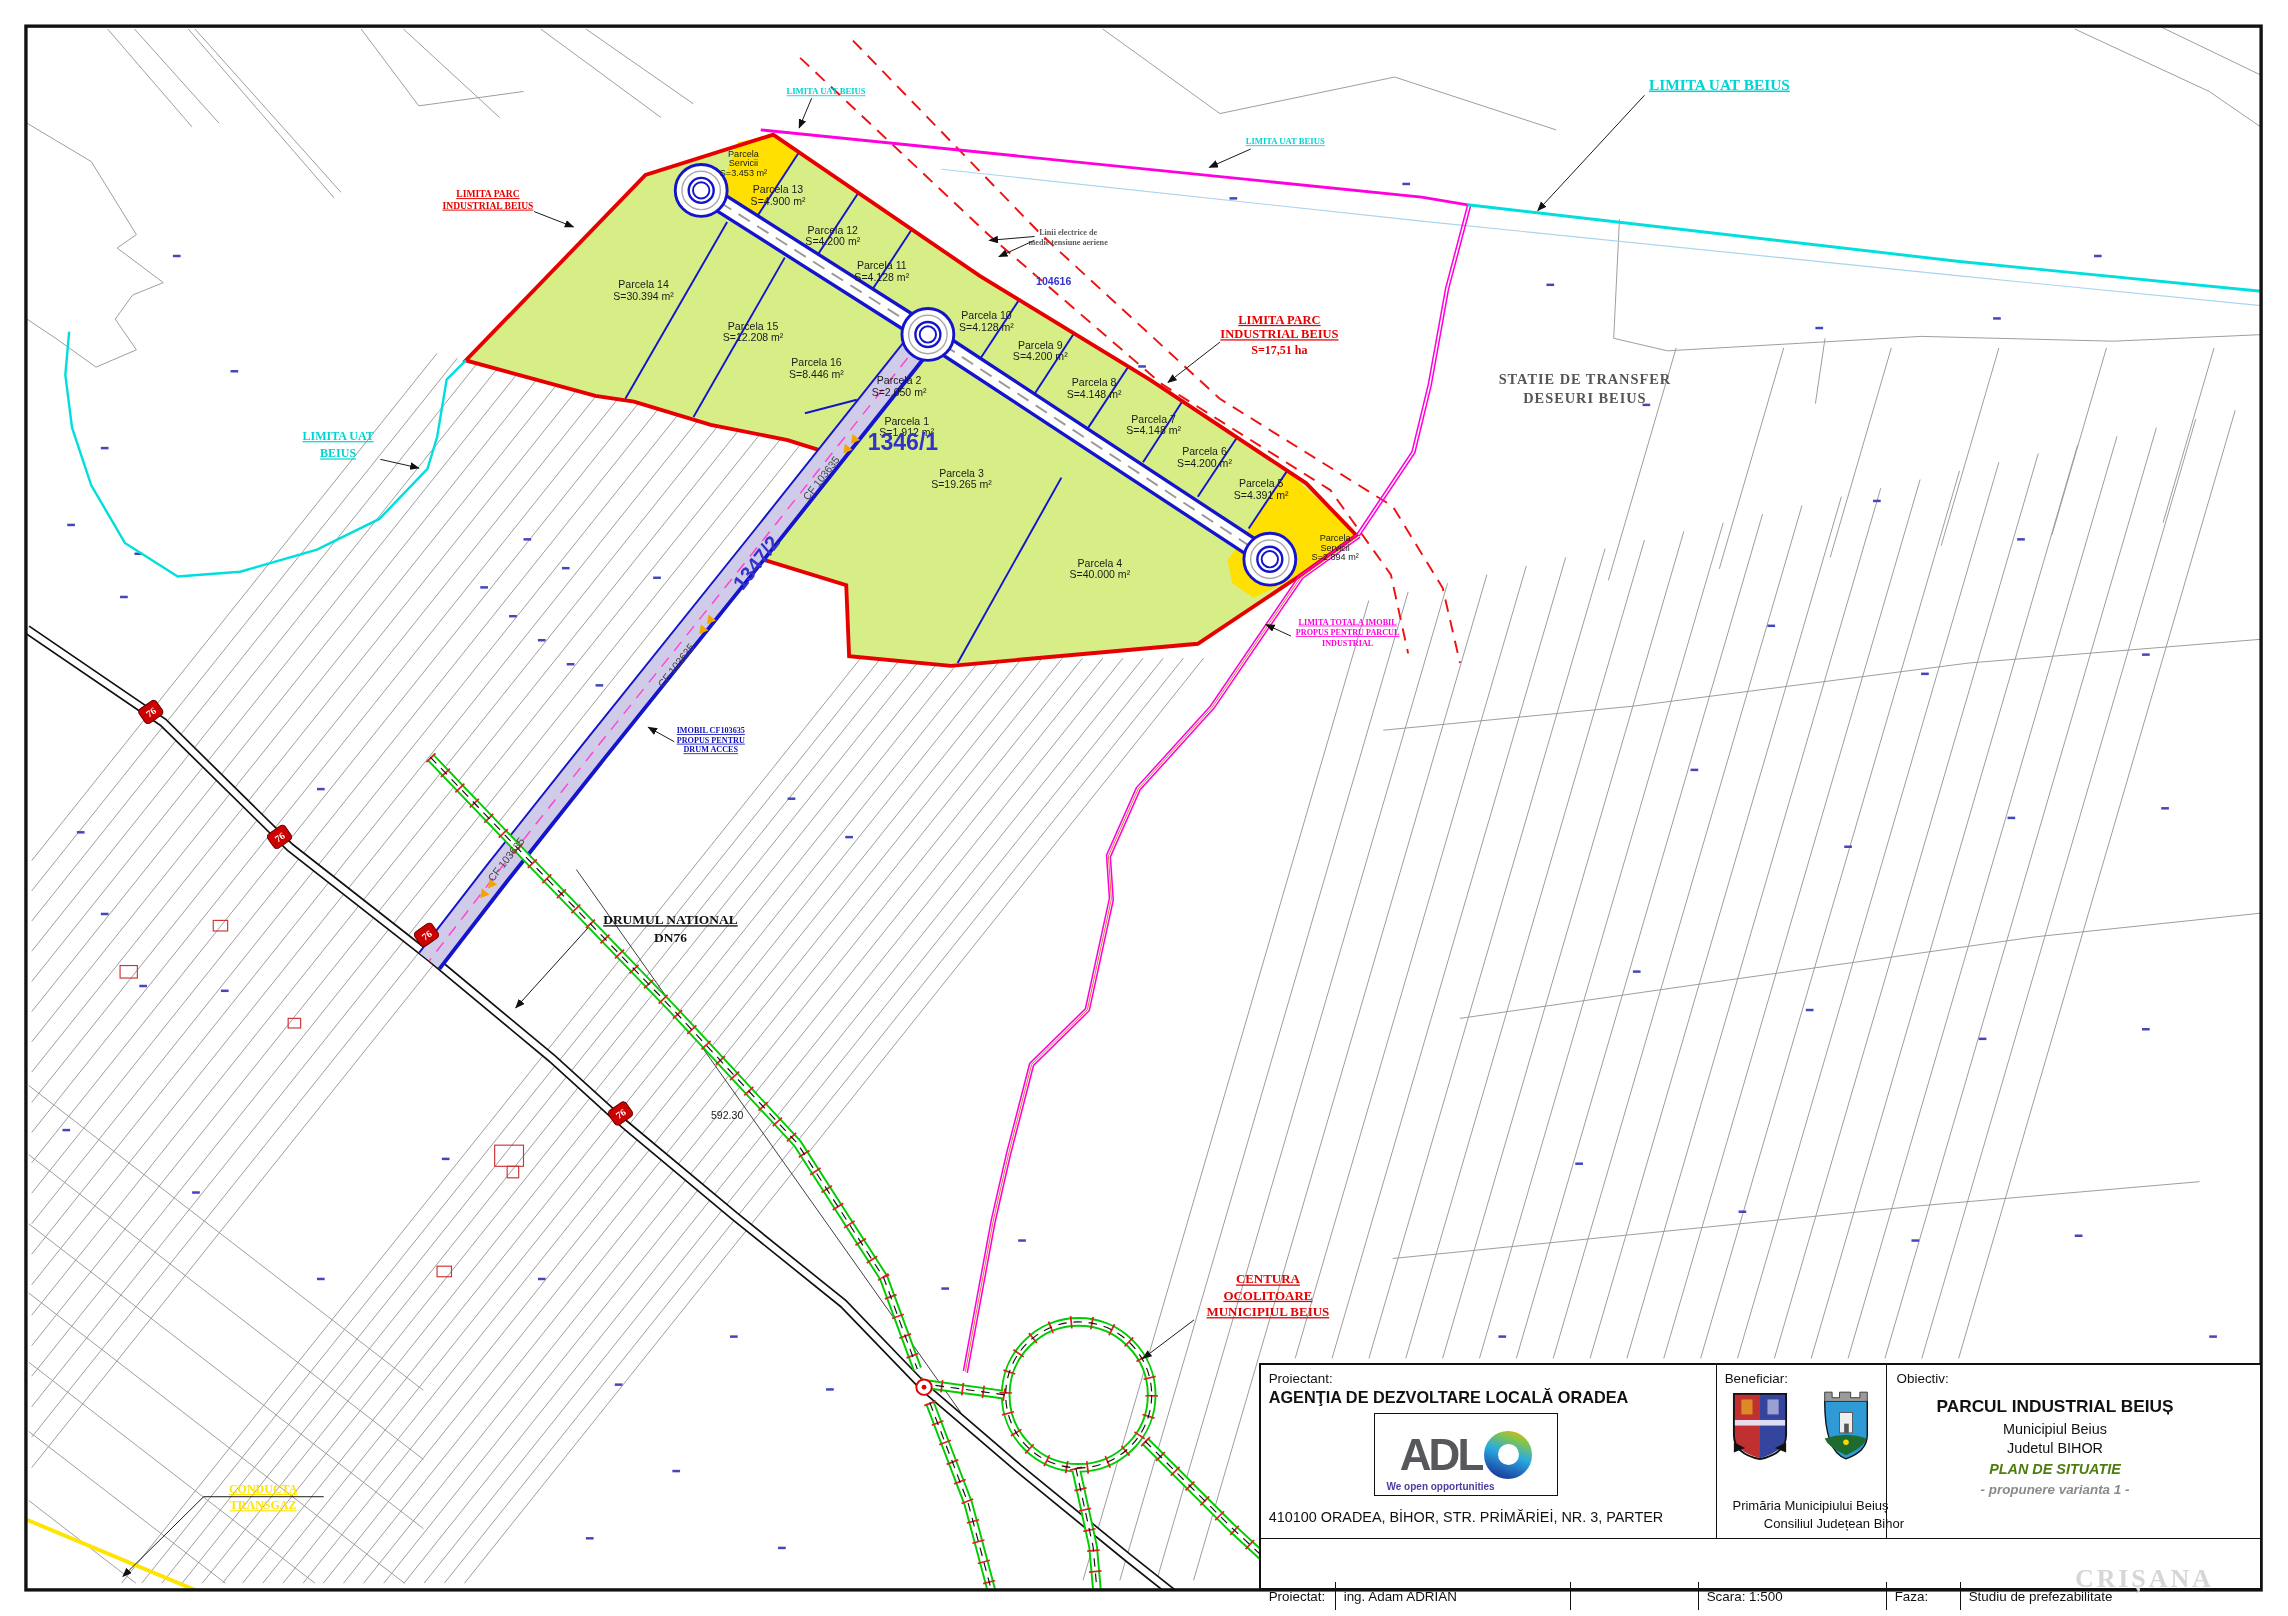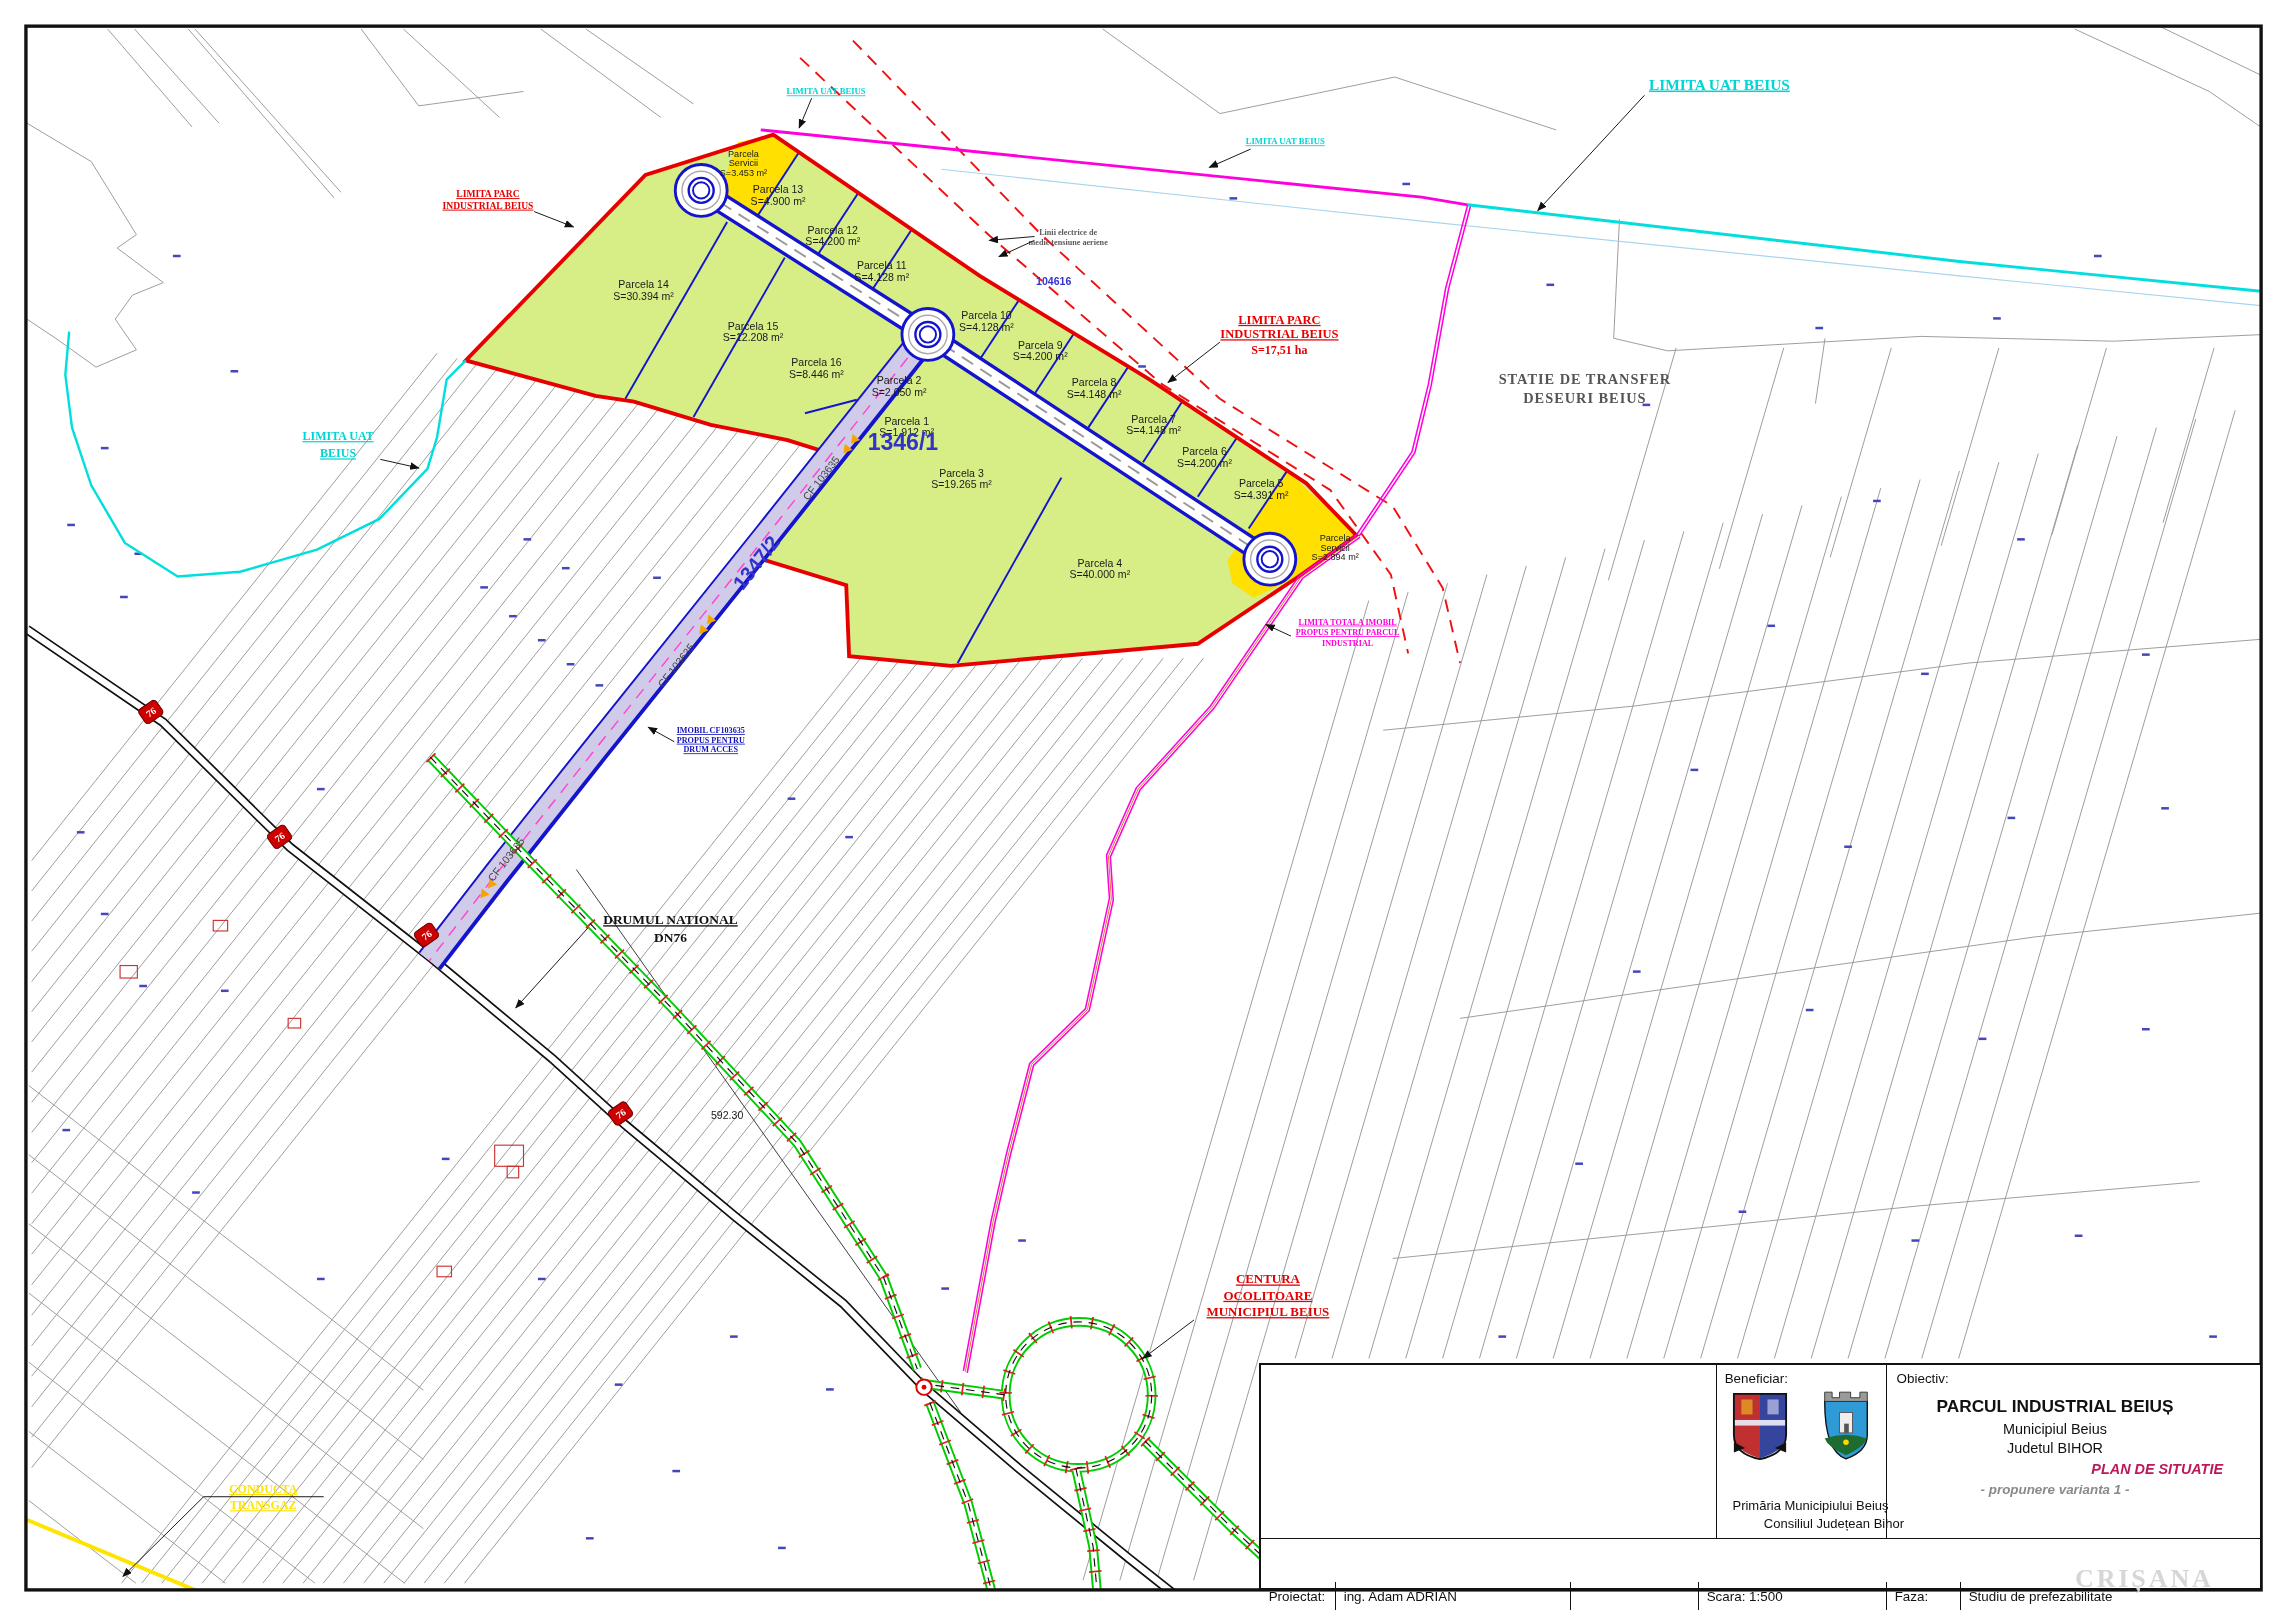--- a/index.html
+++ b/index.html
@@ -473,20 +473,32 @@
       <path class="ldr" d="M612,966 L537,1049"></path>
     </g>
   </g>
 
   <rect x="27" y="27" width="2327" height="1628" fill="none" stroke="#111" stroke-width="3.5"></rect>
 </svg>
 
 
 <div class="tb">
 
+  <div class="sec" style="left:0;width:437px;">
+    <div class="lbl" style="left:7.7px;top:5.8px;">Proiectant:</div>
+    <div class="lbl" style="left:7.7px;top:23px;font-weight:bold;font-size:16.3px;white-space:nowrap;">AGENŢIA DE DEZVOLTARE LOCALĂ ORADEA</div>
+    <div class="logo">
+      <span class="adl">ADL</span>
+      <span class="globe">
+            <i></i>
+          </span>
+      <span class="tag">We open opportunities</span>
+    </div>
+    <div class="lbl" style="left:7.7px;top:144px;font-size:14.4px;white-space:nowrap;">410100 ORADEA, BİHOR, STR. PRİMĂRİEİ, NR. 3, PARTER</div>
+  </div>
 
   <div class="sec" style="left:437px;width:188px;border-left:1.9px solid #111;margin-left:18px;">
     <div class="lbl" style="left:7.7px;top:5.8px;">Beneficiar:</div>
     <svg width="56" height="69" style="position:absolute;left:15.4px;top:27px;" viewBox="0 0 60 74">
       <path d="M2,2 H30 V71 Q2,63 2,46 Z" fill="#c03030"></path>
       <path d="M30,2 H58 V46 Q58,63 30,71 Z" fill="#35459e"></path>
       <rect x="2" y="30" width="56" height="6" fill="#eef" opacity="0.9"></rect>
       <path d="M2,54 L14,60 L2,65 Z" fill="#111"></path>
           <path d="M58,54 L46,60 L58,65 Z" fill="#111"></path>
       <rect x="10" y="8" width="12" height="16" fill="#e8b21f" opacity="0.7"></rect>
@@ -503,21 +515,21 @@
     </svg>
     <div class="lbl" style="left:0;top:133px;width:100%;text-align:center;font-size:13px;">Primăria Municipiului Beiuș</div>
     <div class="lbl" style="left:0;top:151px;width:100%;text-align:right;font-size:13px;">Consiliul Județean Bihor</div>
   </div>
 
   <div class="sec" style="left:625px;width:337px;border-left:1.9px solid #111;">
     <div class="lbl" style="left:9.6px;top:5.8px;">Obiectiv:</div>
     <div class="lbl" style="left:0;top:31px;width:100%;text-align:center;font-weight:bold;font-size:17.3px;">PARCUL INDUSTRIAL BEIUȘ</div>
     <div class="lbl" style="left:0;top:56px;width:100%;text-align:center;font-size:14.4px;">Municipiul Beius</div>
     <div class="lbl" style="left:0;top:75px;width:100%;text-align:center;font-size:14.4px;">Judetul BIHOR</div>
-    <div class="lbl" style="left:0;top:96px;width:100%;text-align:right;font-size:14.4px;font-weight:bold;font-style:italic;color:#be185d;">PLAN DE SITUATIE</div>
+    <div class="lbl" style="left:0;top:96px;width:100%;text-align:center;font-size:14.4px;font-weight:bold;font-style:italic;color:#4d7c0f;">PLAN DE SITUATIE</div>
     <div class="lbl" style="left:0;top:117px;width:100%;text-align:center;font-size:13.4px;font-weight:bold;font-style:italic;color:#8a8a8a;">- propunere varianta 1 -</div>
   </div>
 
   <div class="rows">
     <div class="row" style="top:0;height:28px;">
       <div class="cell" style="left:0;width:74px;">Proiectat:</div>
       <div class="cell" style="left:74px;width:235px;border-left:1.4px solid #111;">ing. Adam ADRIAN</div>
       <div class="cell" style="left:309px;width:128px;border-left:1.4px solid #111;"></div>
       <div class="cell" style="left:437px;width:188px;border-left:1.9px solid #111;">Scara: 1:500</div>
       <div class="cell" style="left:625px;width:74px;border-left:1.9px solid #111;">Faza:</div>

